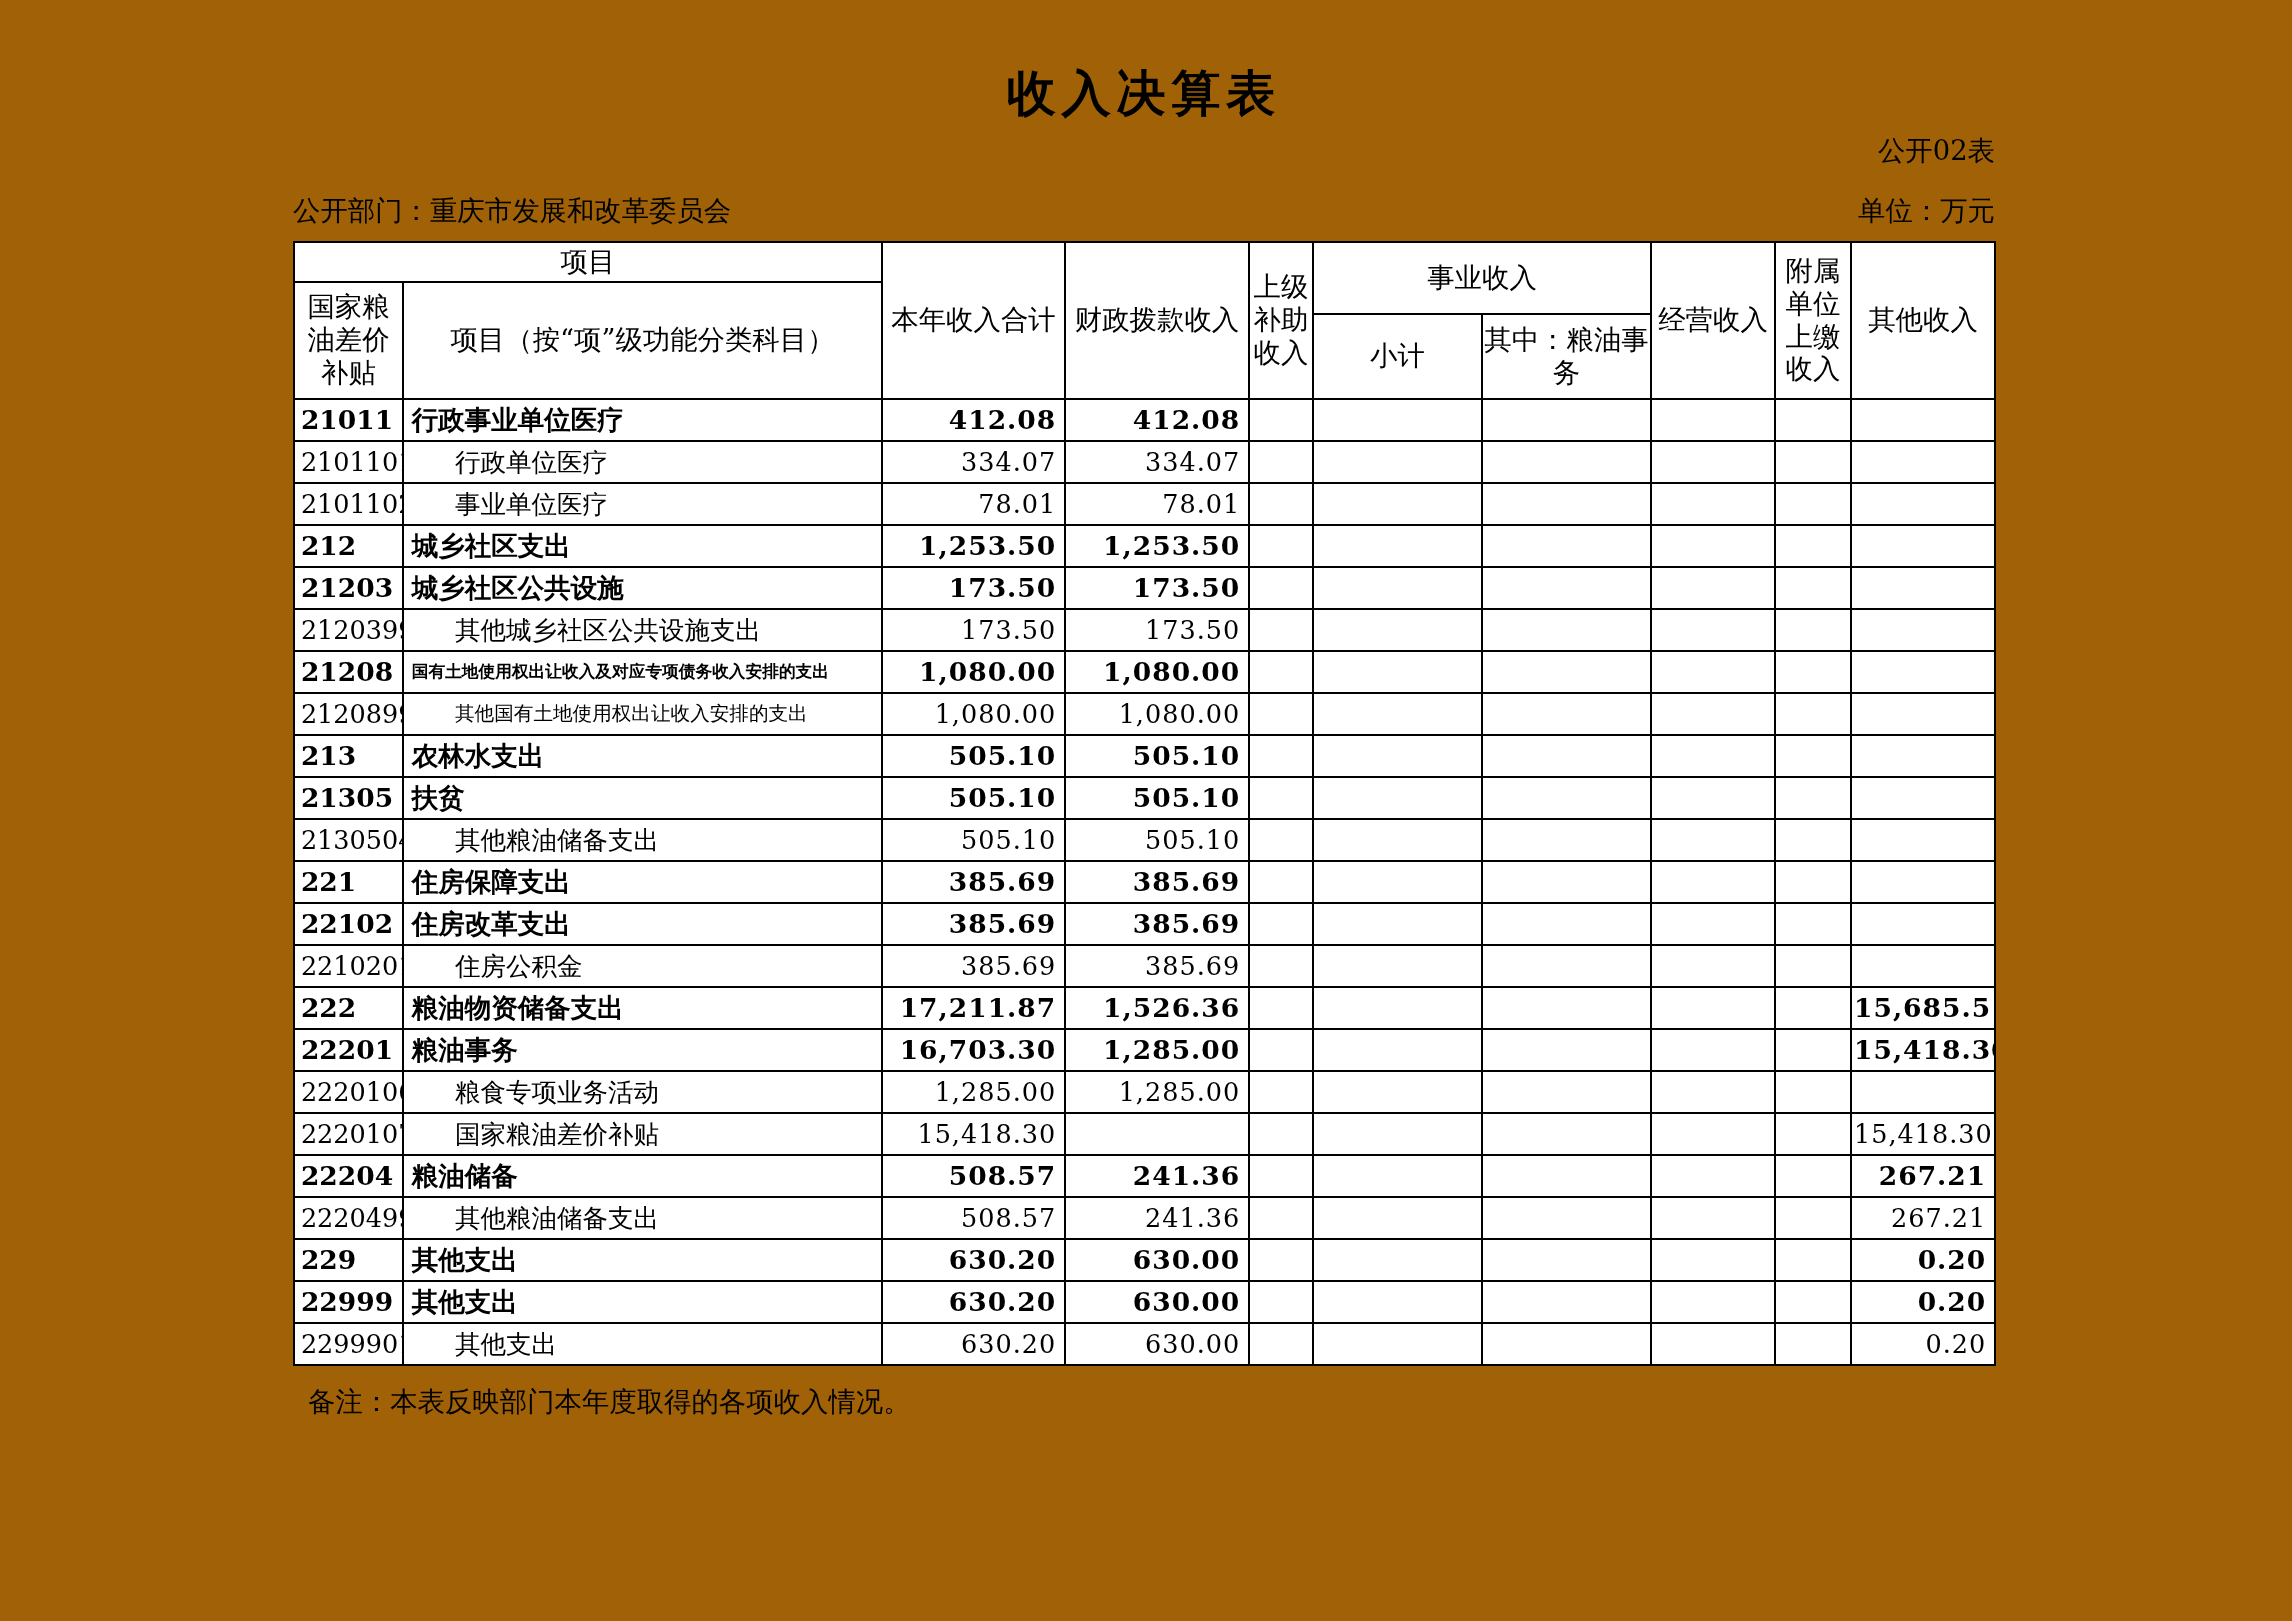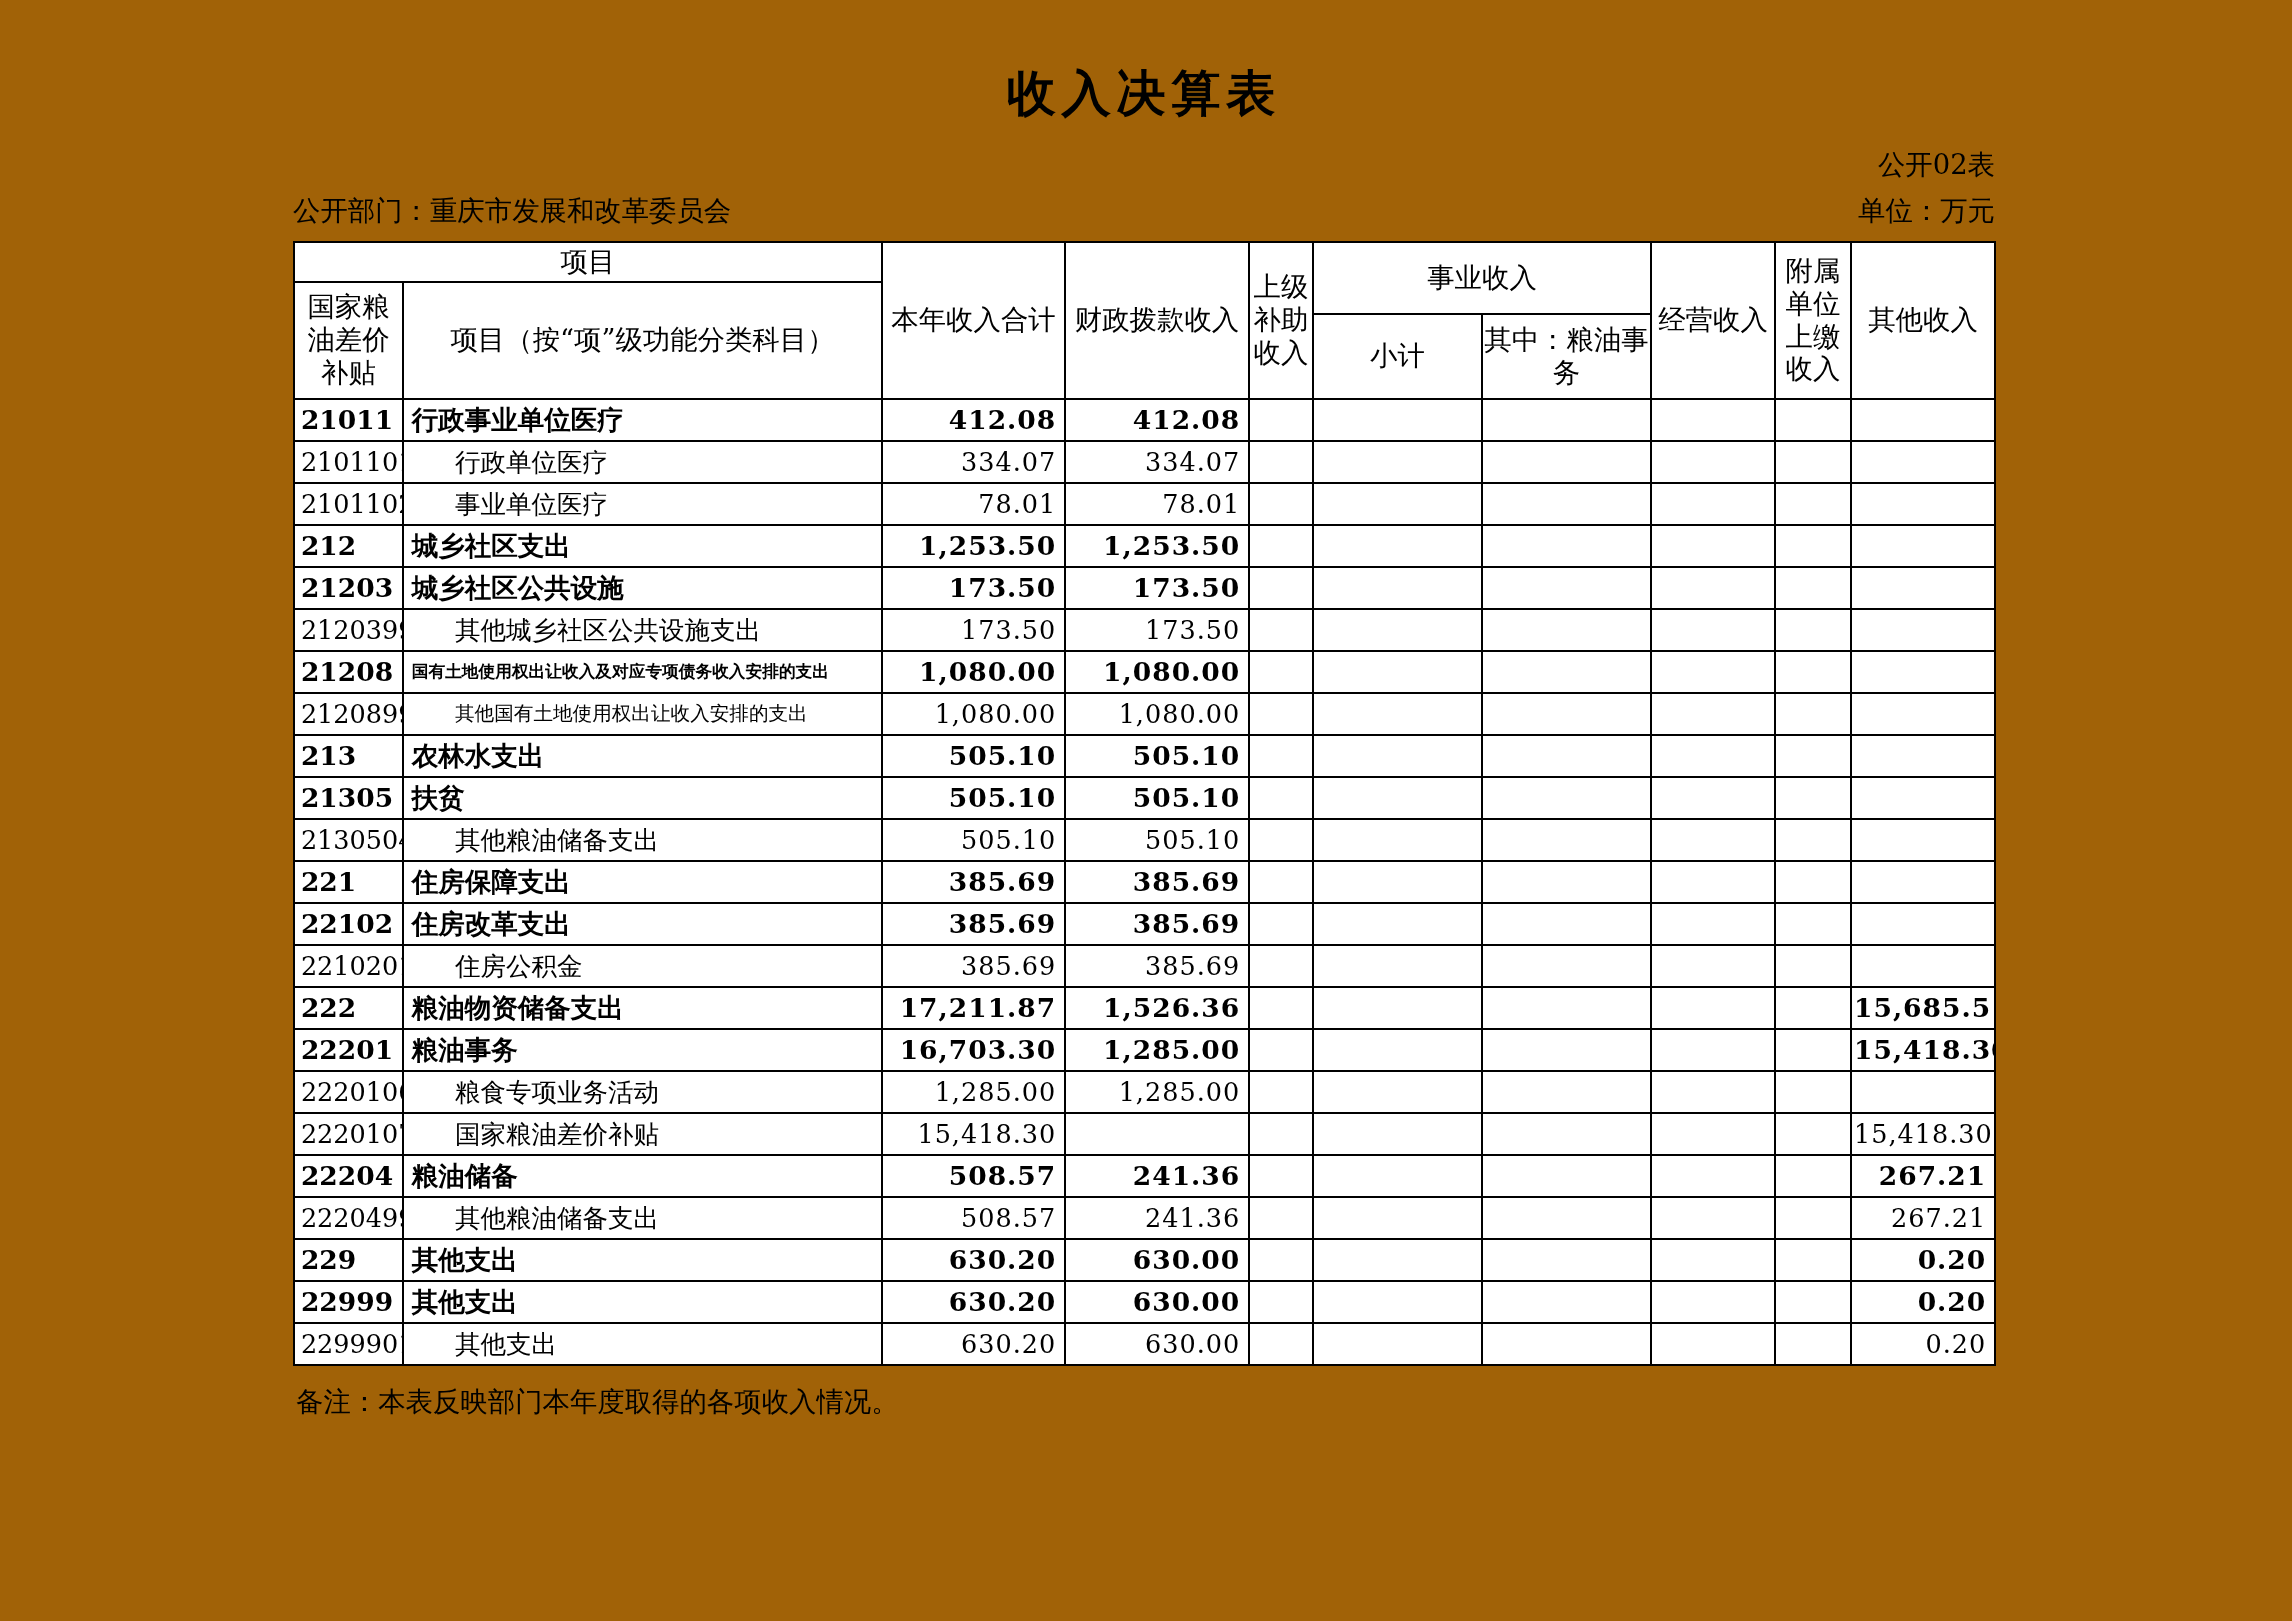--- a/index.html
+++ b/index.html
@@ -1,40 +1,40 @@
 <!DOCTYPE html>
 <html><head>
 <meta charset="utf-8">
 <style>
   html,body{margin:0;padding:0;background:#ffffff;}
   .page{position:relative;width:2293px;height:1621px;background:#a16207;color:#000;
         font-family:"DejaVu Serif","Liberation Serif",serif;}
   .title{position:absolute;top:61px;left:293px;width:1702px;text-align:center;
          font-size:49px;font-weight:bold;letter-spacing:5.9px;}
-  .table-code{position:absolute;top:147px;left:293px;width:1702px;text-align:right;font-size:27.4px;}
+  .table-code{position:absolute;top:133px;left:293px;width:1702px;text-align:right;font-size:27.4px;}
   .meta-line{position:absolute;top:193px;left:293px;width:1702px;display:flex;
              justify-content:space-between;font-size:27.4px;align-items:flex-end;}
   table.grid{position:absolute;top:241px;left:293px;width:1702px;border-collapse:collapse;
              table-layout:fixed;background:#fff;}
   .grid th,.grid td{border:2.9px solid #000;overflow:hidden;}
   .grid thead th{font-weight:normal;text-align:center;vertical-align:middle;
                  font-size:27.4px;line-height:1.2;padding:0 1px;}
   tr.hr-a{height:40px;} tr.hr-b{height:32px;} tr.hr-c{height:85px;}
   th.th-total{padding:0 19.6px;}
   th.narrow{padding:0 1px;}
   tbody tr{height:42px;}
   tbody td{font-size:25.5px;line-height:1.05;white-space:nowrap;vertical-align:middle;}
   td.code{padding:0 2px 0 5.9px;text-align:left;}
   td.name{padding:0 3.9px 0 7.8px;text-align:left;}
   tr.detail td.name{padding-left:51px;}
   td.num{padding:0 7.8px 0 2px;text-align:right;letter-spacing:1px;}
   tr.summary td{font-weight:bold;font-size:26.5px;}
   tr.compact td.name{font-size:16.7px;letter-spacing:0;}
   tr.small td.name{font-size:19.6px;}
-  .note{position:absolute;top:1384px;left:296px;font-size:27.4px;}
+  .note{position:absolute;top:1384px;left:308px;font-size:27.4px;}
 </style>
 </head>
 <body>
 
 <div class="page">
   <div class="title">收入决算表</div>
   <div class="table-code">公开02表</div>
   <div class="meta-line">
     <span>公开部门：重庆市发展和改革委员会</span>
     <span>单位：万元</span>

